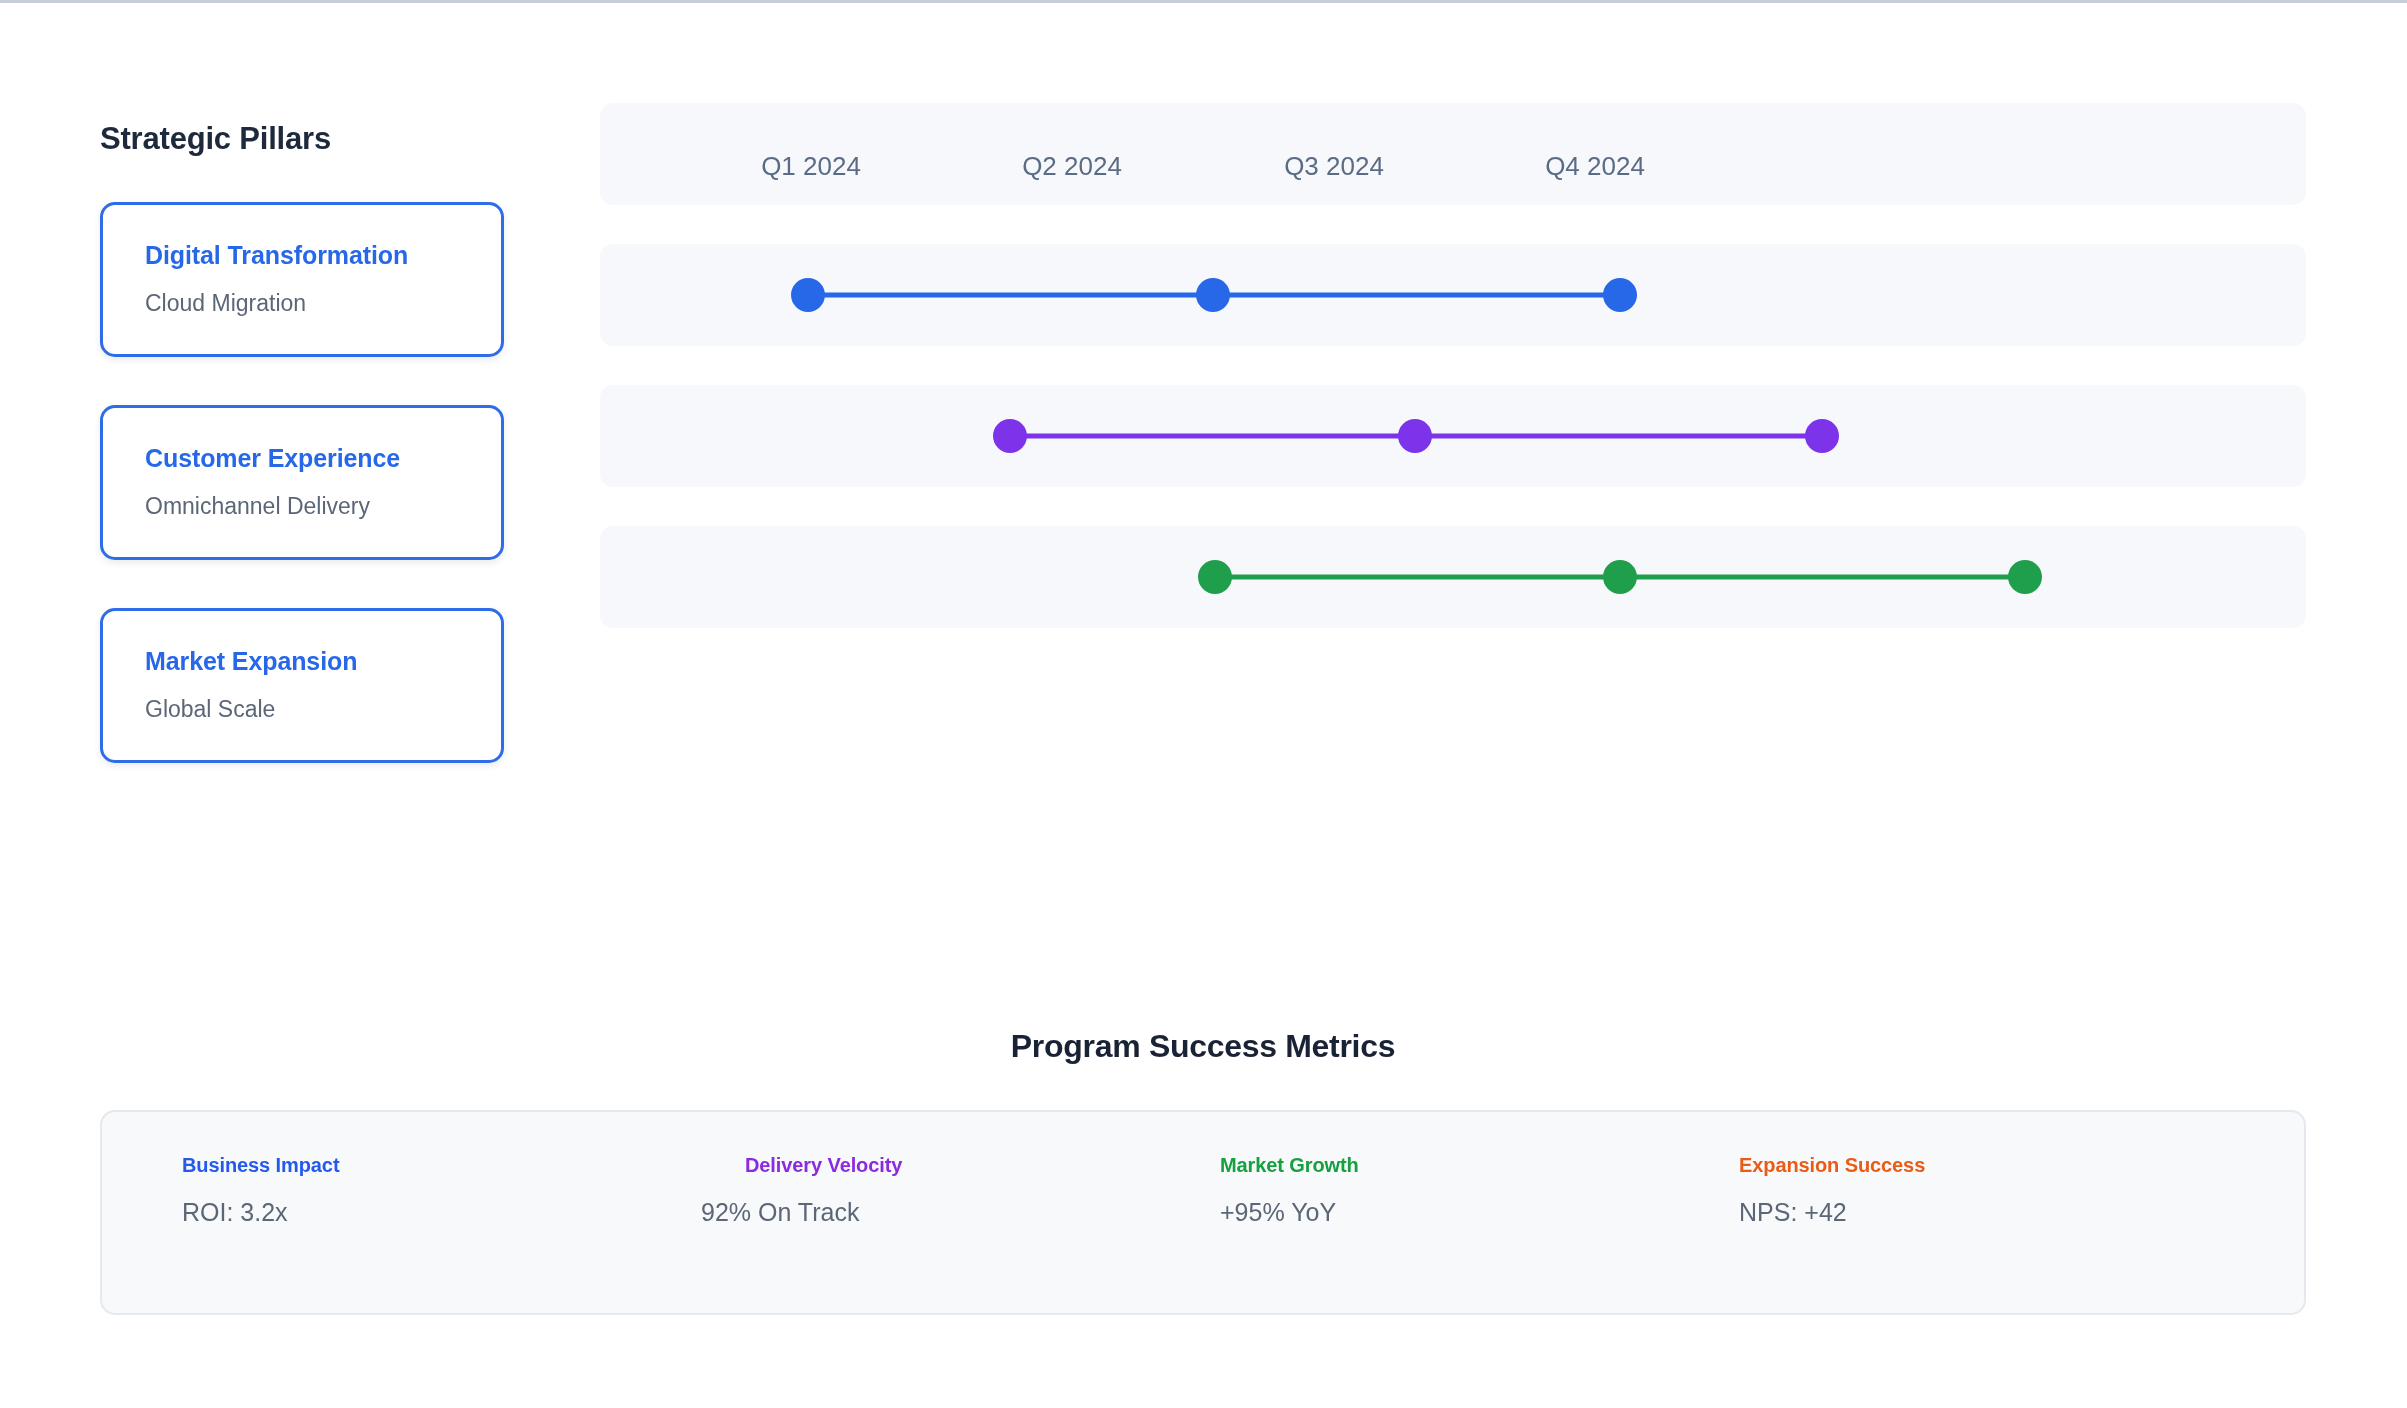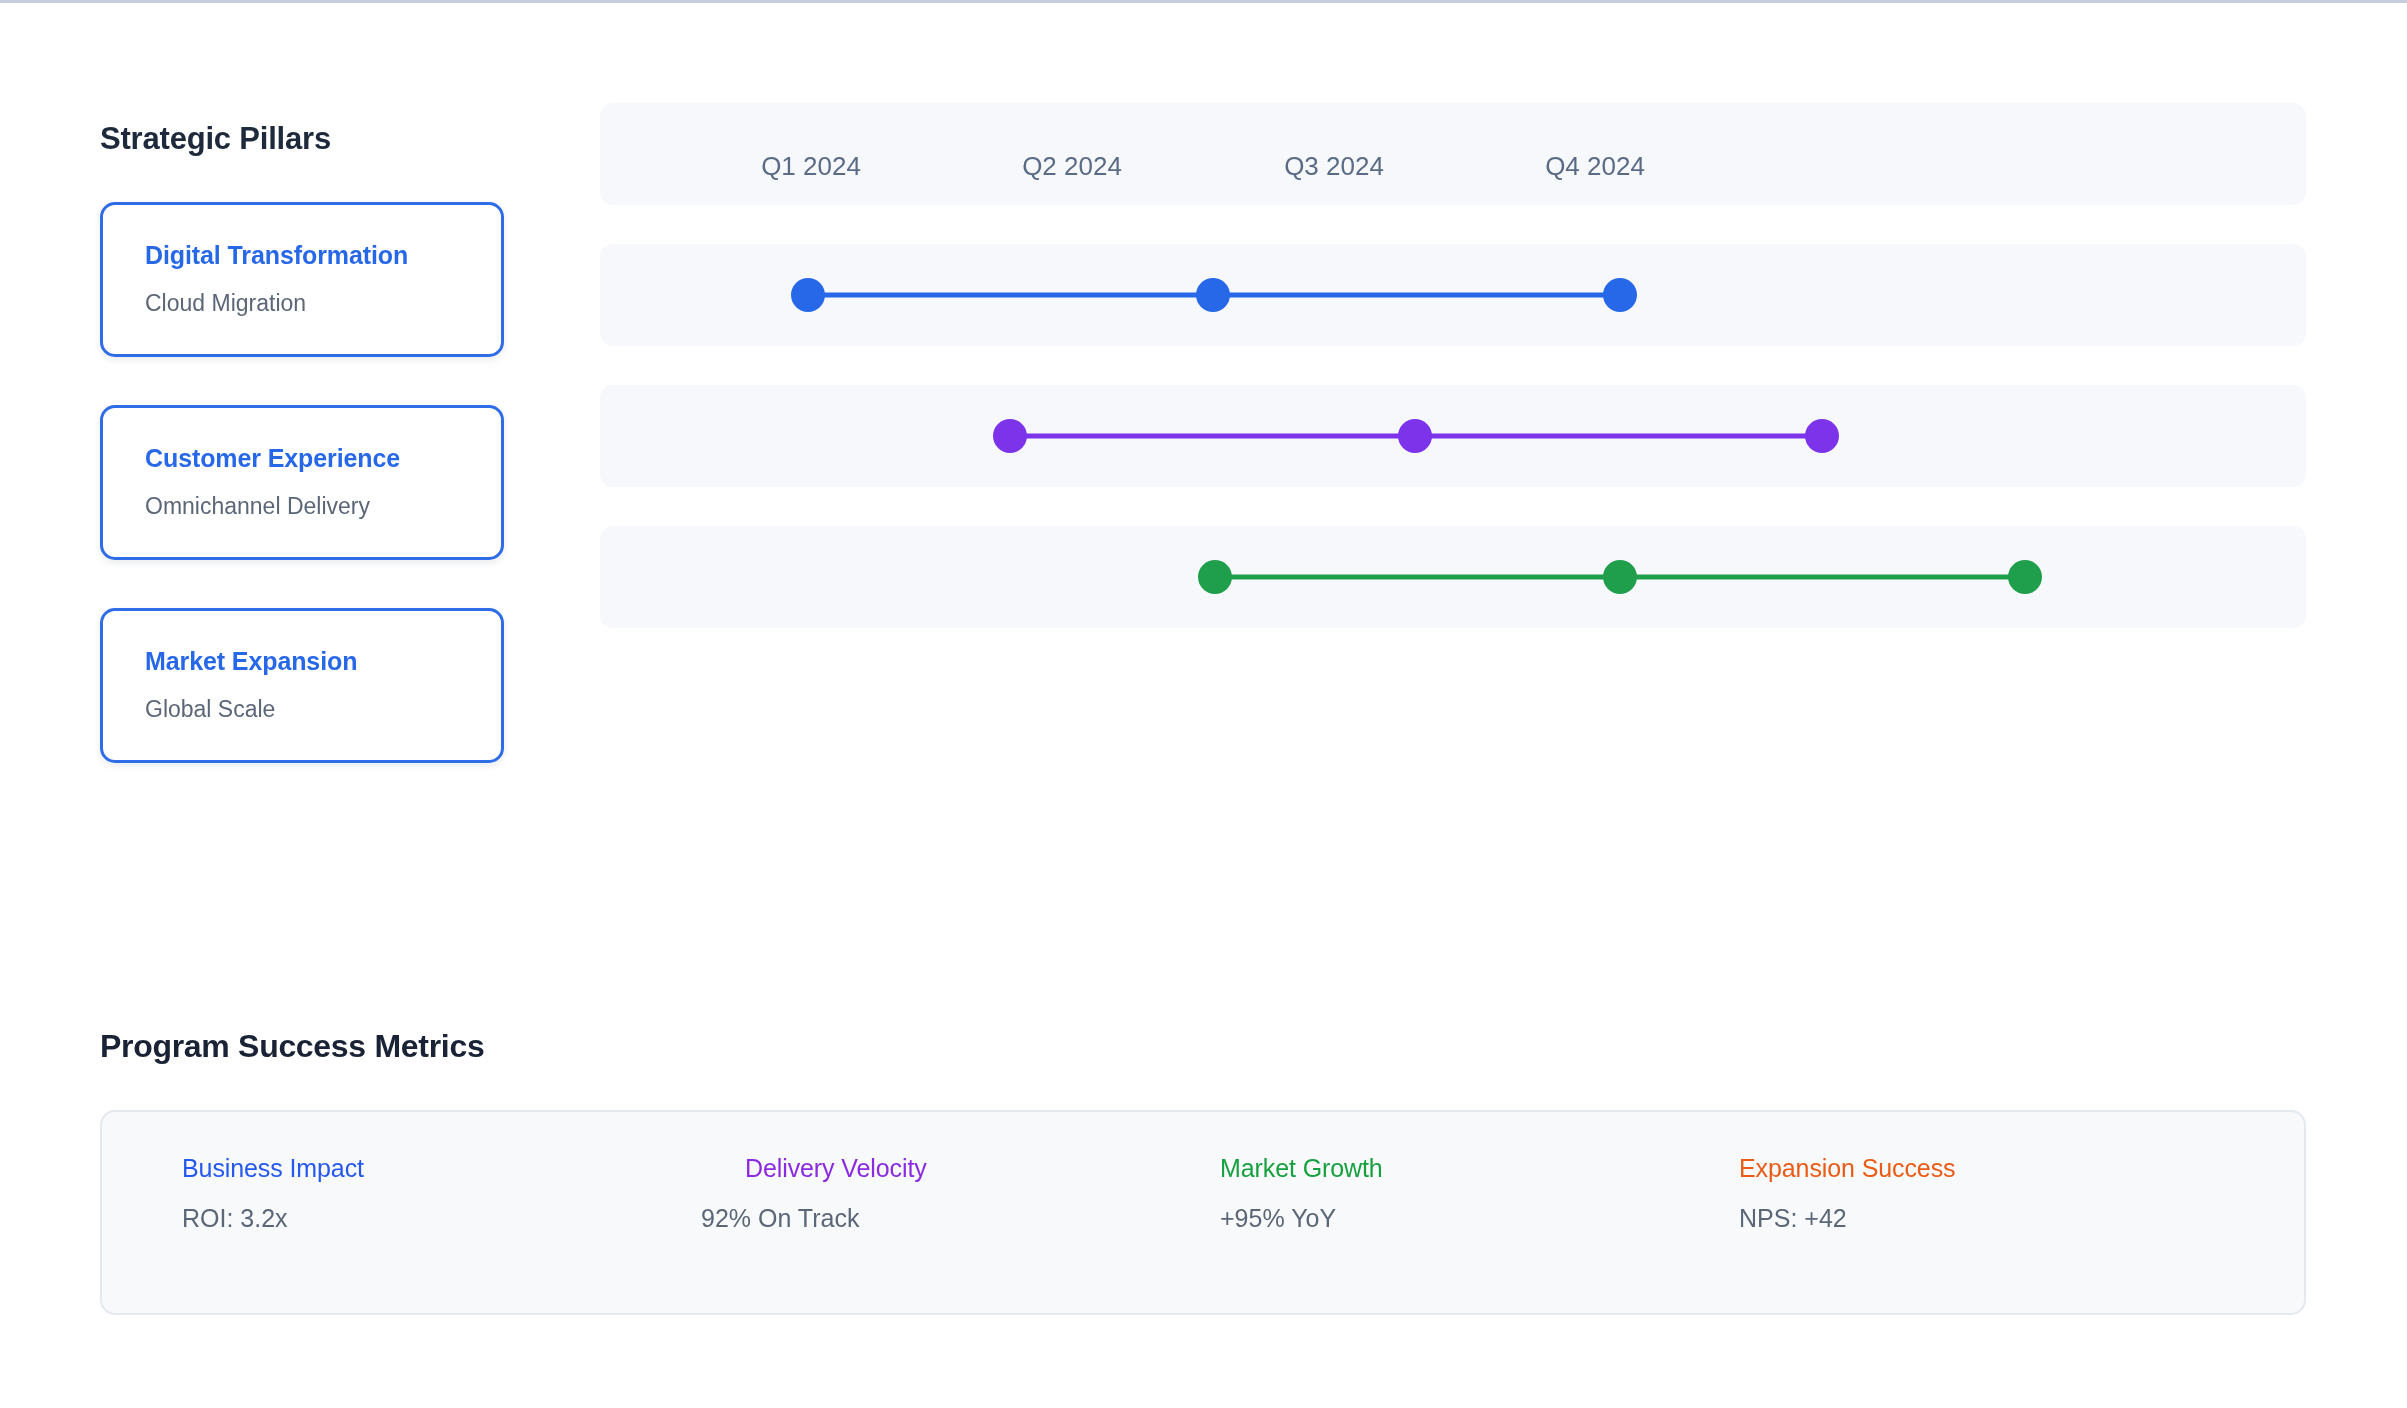--- a/index.html
+++ b/index.html
@@ -118,40 +118,41 @@
     top: 1025px;
     width: 2206px;
   }
 
   .metrics-title {
     font-size: 32px;
     font-weight: bold;
     color: #1a2335;
     letter-spacing: -0.3px;
     margin-bottom: 45px;
+    text-align: center;
   }
 
   .metrics-card {
     width: 2206px;
     height: 205px;
     background: #f7f9fb;
     border: 2px solid #e4e9ef;
     border-radius: 15px;
     display: flex;
     padding: 42px 0 0 0;
   }
 
   .metric-item {
     width: 519px;
     padding-left: 80px;
   }
 
   .metric-label {
-    font-size: 25px;
-    font-weight: normal;
+    font-size: 20px;
+    font-weight: bold;
     letter-spacing: -0.1px;
     margin-bottom: 21px;
     white-space: nowrap;
   }
 
   .metric-value {
     font-size: 25px;
     color: #5b6677;
     white-space: nowrap;
   }

